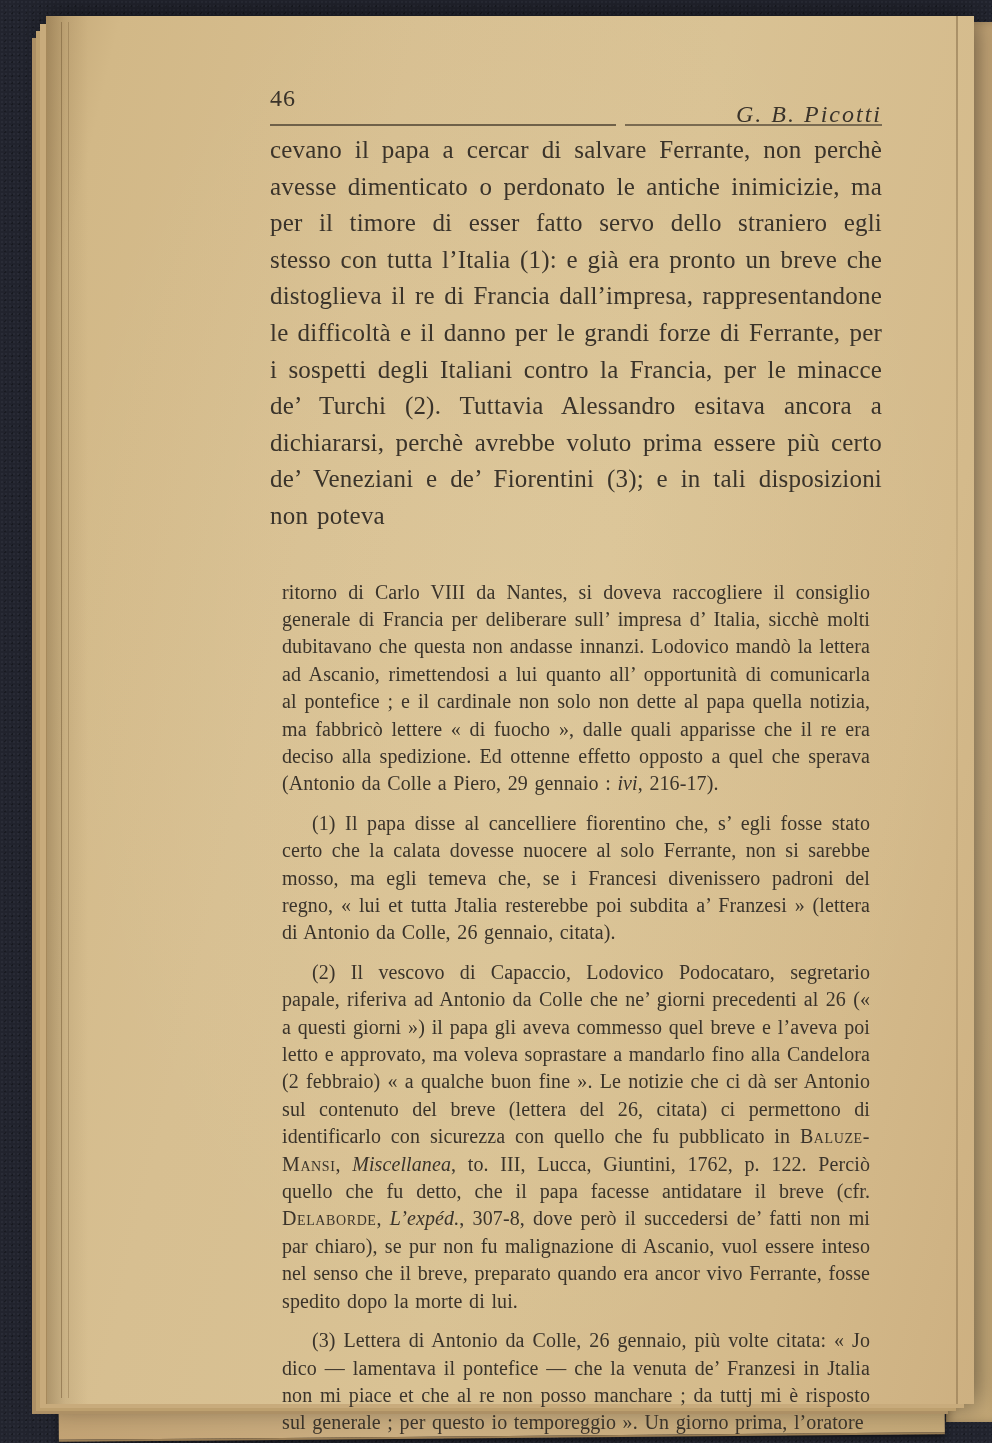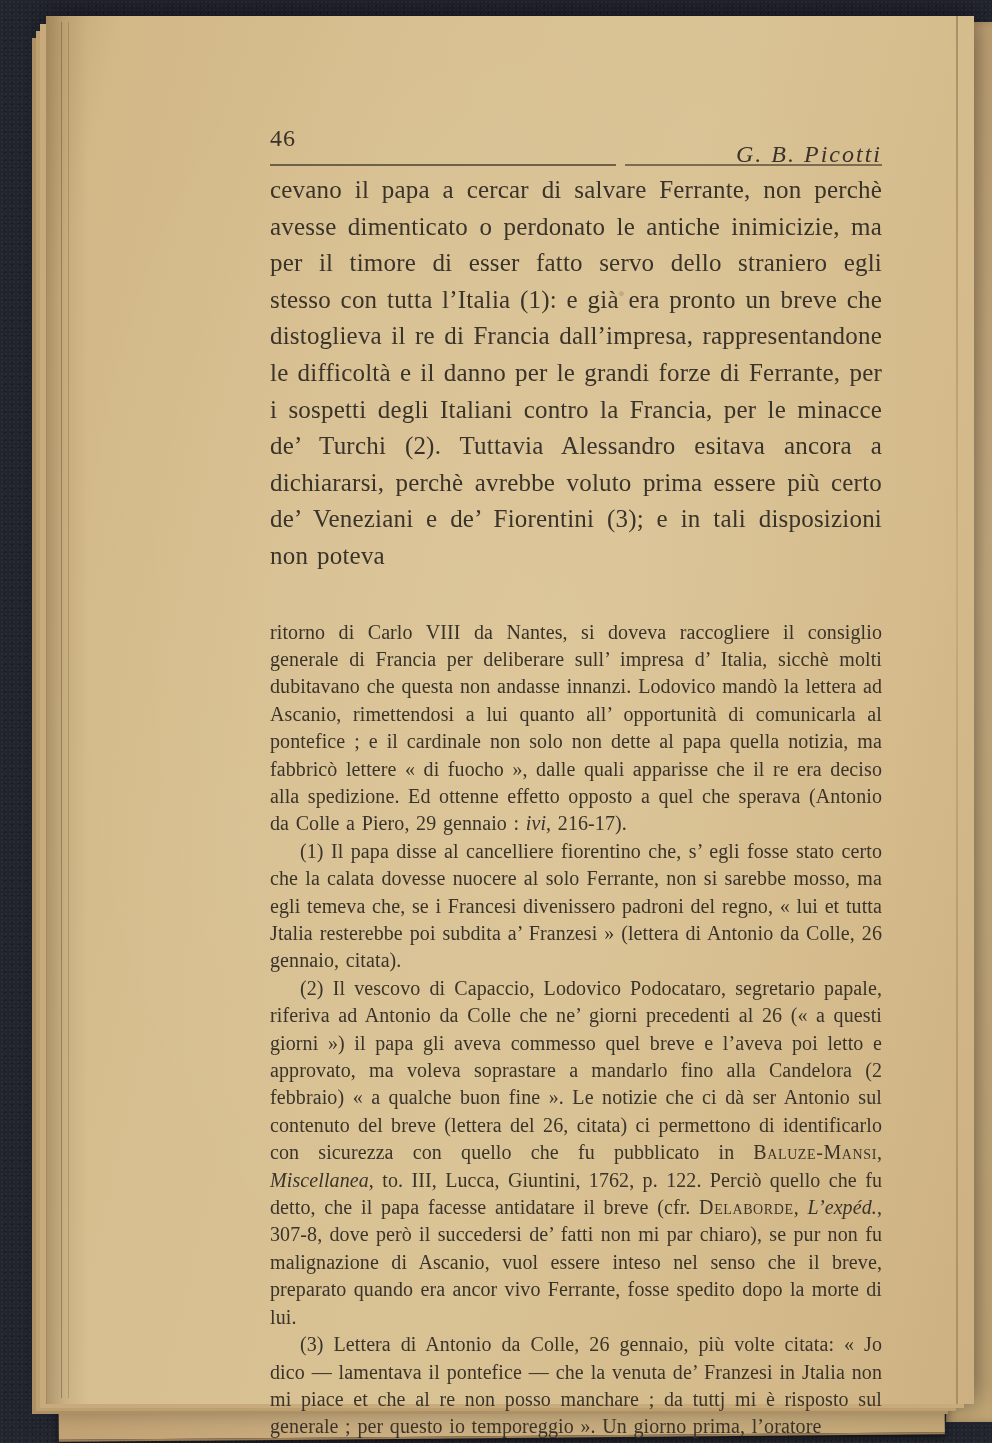--- a/index.html
+++ b/index.html
@@ -71,21 +71,21 @@
   .gutter-line.l2 { left: 21px; background: rgba(120,95,58,0.35); }
   
   .right-crease {
     position: absolute;
     right: 16px; top: 0; bottom: 0; width: 2px;
     background: linear-gradient(to bottom, rgba(115,90,55,0.45), rgba(115,90,55,0.15) 40%, rgba(115,90,55,0.4));
   }
   .content {
     position: relative;
     height: 100%;
-    padding: 108px 92px 0 224px;
+    padding: 68px 92px 0 224px;
     box-sizing: border-box;
     color: #3a332a;
     font-family: Liberation Serif, serif;
   }
   .header {
     position: relative;
     height: 30px;
     font-size: 24px;
     line-height: 28px;
   }
@@ -118,21 +118,21 @@
     word-spacing: 2.5px;
   }
   .footnotes {
     margin-top: 44px;
     font-size: 20px;
     line-height: 27.4px;
     text-align: justify;
     letter-spacing: 0.1px;
     word-spacing: 1.5px;
   }
-  .fn { margin: 0; }
+  .fn { margin: 12px; }
   .fn-indent { text-indent: 30px; }
   .s-i { font-style: italic; }
   .s-sc { font-variant: small-caps; letter-spacing: 0.6px; }
 </style>
 </head>
 <body>
 
 <div class="scene">
 
   <div class="page-under page-under-right"></div>

